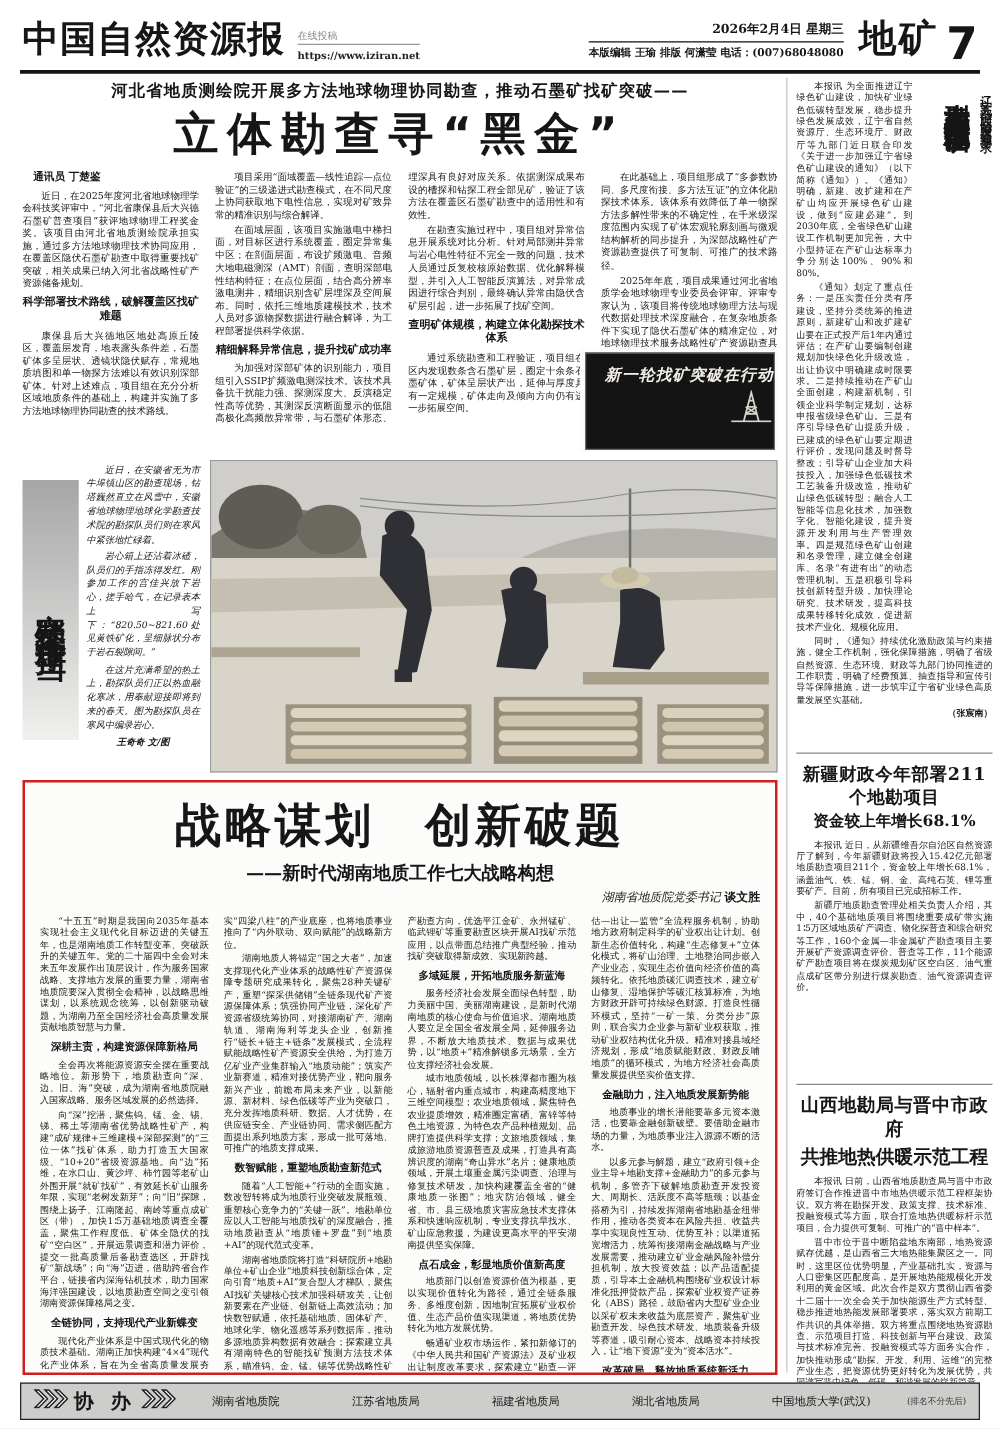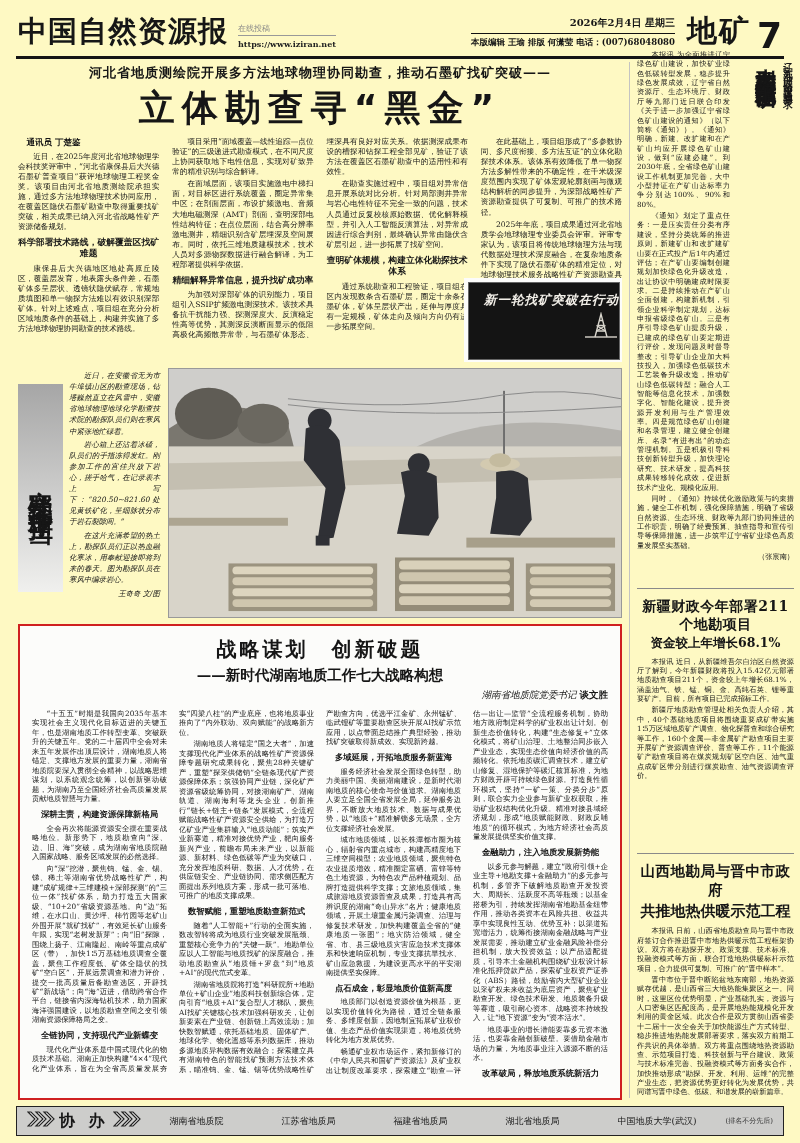--- a/index.html
+++ b/index.html
@@ -1,16 +1,16 @@
 <!DOCTYPE html>
 <html><head>
 <meta charset="utf-8">
 <style>
   html,body{margin:0;padding:0;background:#e9e9e7;}
-  .page{position:relative;width:800px;height:1143px;margin:0 auto;background:#fef9c3;
+  .page{position:relative;width:800px;height:1143px;margin:0 auto;background:#ffffff;
         font-family:"DejaVu Serif", serif;color:#161616;overflow:hidden;}
   .sans{font-family:"DejaVu Sans", sans-serif;}
 
   
   .masthead{position:absolute;left:18px;right:18px;top:8px;height:44px;
             display:flex;justify-content:space-between;align-items:flex-end;}
   .mast-left{display:flex;align-items:flex-end;gap:10px;}
   .paper-name{font-size:29px;font-weight:bold;letter-spacing:1px;font-family:"DejaVu Sans",sans-serif;}
   .mast-online{font-size:8px;color:#555;line-height:1.5;padding-bottom:2px;}
   .online-label{color:#888;}
@@ -21,21 +21,21 @@
   .mast-rule{border-top:1.5px solid #111;margin:3px 0;}
   .mast-editors{font-size:8.5px;font-weight:bold;white-space:nowrap;}
   .section-badge{display:flex;align-items:flex-end;gap:6px;}
   .section-name{font-size:30px;font-weight:bold;font-family:"DejaVu Sans",sans-serif;letter-spacing:2px;margin-top:28px;}
   .page-number{font-size:36px;font-weight:bold;font-family:"DejaVu Sans",sans-serif;line-height:0.9;}
   .rule-thick{position:absolute;left:16px;right:16px;top:56px;height:3px;background:#151515;}
 
   
   .subhead{font-family:"DejaVu Sans",sans-serif;font-weight:bold;text-align:center;margin:5px 0 4px;}
   p{margin:0 0 2px;text-align:justify;text-indent:2em;}
-  .sign{display:block;text-align:right;text-indent:0;font-weight:normal;}
+  .sign{display:block;text-align:right;text-indent:0;font-weight:bold;}
 
   
   .top-story{position:absolute;left:18px;top:64px;width:604px;height:298px;overflow:hidden;}
   .kicker{text-align:center;font-size:13px;font-weight:bold;font-family:"DejaVu Sans",sans-serif;letter-spacing:1px;}
   .main-headline{margin:5px 0 0;text-align:center;font-size:36px;font-weight:bold;
                  font-family:"DejaVu Sans",sans-serif;letter-spacing:7px;line-height:1.15;}
   .story-cols{margin-top:9px;height:220px;column-count:4;column-gap:13px;font-size:7.6px;line-height:1.32;}
   .story-cols .subhead{font-size:8.8px;}
   .byline-b{font-weight:bold;text-indent:1em;font-size:8.5px;margin-bottom:3px;}
   .promo-box{position:absolute;right:2px;bottom:2px;width:150px;height:76px;background:#141414;
@@ -46,38 +46,38 @@
 
   
   .mid-band{position:absolute;left:18px;top:368px;width:604px;height:250px;display:flex;gap:8px;}
   .field-note{width:142px;display:flex;gap:6px;}
   .note-title-box{width:45px;margin-top:16px;height:208px;flex:none;
                   background:linear-gradient(180deg,#a6a6a6,#f0f0ee);
                   display:flex;align-items:center;justify-content:center;}
   .vertical{writing-mode:vertical-rl;text-orientation:upright;}
   .note-title{font-size:25px;font-weight:bold;font-family:"DejaVu Sans",sans-serif;letter-spacing:5px;}
   .note-body{flex:1;font-size:7.4px;font-style:italic;line-height:1.5;padding-top:2px;}
-  .note-credit{text-align:right;font-weight:normal;text-indent:0;margin-top:3px;}
+  .note-credit{text-align:center;font-weight:bold;text-indent:0;margin-top:3px;}
   .photo{flex:1;margin:0;border:1px solid #999;background:#cfcdc8;}
   .photo svg{display:block;width:100%;height:100%;}
 
   
   .strategy{position:absolute;left:18px;top:624px;width:604px;height:476px;box-sizing:border-box;
             border:2.5px solid #cf2020;padding:8px 12px 6px;overflow:hidden;background:#fcfcfa;}
-  .strategy-title{margin:2px 0 0;text-align:center;font-size:20px;font-weight:bold;
+  .strategy-title{margin:2px 0 0;text-align:center;font-size:37px;font-weight:bold;
                   font-family:Liberation Mono, monospace;letter-spacing:3px;}
   .strategy-sub{text-align:center;font-size:14.5px;font-weight:bold;margin-top:3px;}
   .strategy-byline{text-align:right;font-size:9.5px;margin-top:4px;font-style:italic;}
   .strategy-byline b{font-style:normal;}
   .strategy-cols{margin-top:7px;height:372px;column-count:4;column-gap:12px;font-size:7.3px;line-height:1.3;}
   .strategy-cols .subhead{font-size:8.4px;}
 
   
   .rail-sep{position:absolute;left:629px;top:62px;height:1036px;width:1px;background:#c4c4c2;}
-  .rail{position:absolute;left:637px;top:50px;width:157px;font-size:7.2px;line-height:1.3;}
+  .rail{position:absolute;left:637px;top:64px;width:157px;font-size:7.2px;line-height:1.3;}
   .rail-liaoning{position:relative;height:532px;overflow:hidden;}
   .liao-heads{position:absolute;top:2px;right:0;height:430px;display:flex;gap:5px;}
   .liao-headline{font-size:21px;font-weight:bold;letter-spacing:1px;line-height:1.05;}
   .liao-kicker{font-size:9.5px;font-weight:bold;font-family:"DejaVu Sans",sans-serif;letter-spacing:3px;padding-top:3px;}
   .liao-float{float:right;width:64px;height:438px;}
   .rail-div{border:none;border-top:1px solid #8a8a8a;margin:6px 0;}
   .rail-article{overflow:hidden;}
   .xj{height:252px;}
   .sx{height:238px;}
   .rail-h1{margin:2px 0 0;text-align:center;font-size:14px;font-weight:bold;letter-spacing:0.5px;}
@@ -212,39 +212,39 @@
   </section>
 
   <section class="strategy">
     <h2 class="strategy-title">战略谋划　创新破题</h2>
     <div class="strategy-sub">——新时代湖南地质工作七大战略构想</div>
     <div class="strategy-byline">
       <span>湖南省地质院党委书记</span>
       <b>谈文胜</b>
     </div>
     <div class="strategy-cols">
-      <p>“十五五”时期是我国向2035年基本实现社会主义现代化目标迈进的关键五年，也是湖南地质工作转型变革、突破跃升的关键五年。党的二十届四中全会对未来五年发展作出顶层设计，湖南地质人将锚定、支撑地方发展的重要力量，湖南省地质院要深入贯彻全会精神，以战略思维谋划，以系统观念统筹，以创新驱动破题，为湖南乃至全国经济社会高质量发展贡献地质智慧与力量。</p>
+      <p>“十五五”时期是我国向2035年基本实现社会主义现代化目标迈进的关键五年，也是湖南地质工作转型变革、突破跃升的关键五年。党的二十届四中全会对未来五年发展作出顶层设计，作为服务国家战略、支撑地方发展的重要力量，湖南省地质院要深入贯彻全会精神，以战略思维谋划，以系统观念统筹，以创新驱动破题，为湖南乃至全国经济社会高质量发展贡献地质智慧与力量。</p>
       <h3 class="subhead">深耕主责，构建资源保障新格局</h3>
       <p>全会再次将能源资源安全摆在重要战略地位。新形势下，地质勘查向“深、边、旧、海”突破，成为湖南省地质院融入国家战略、服务区域发展的必然选择。</p>
       <p>向“深”挖潜，聚焦钨、锰、金、锡、锑、稀土等湖南省优势战略性矿产，构建“成矿规律+三维建模+深部探测”的“三位一体”找矿体系，助力打造五大国家级、“10+20”省级资源基地。向“边”拓维，在水口山、黄沙坪、柿竹园等老矿山外围开展“就矿找矿”，有效延长矿山服务年限，实现“老树发新芽”；向“旧”探隙，围绕上扬子、江南隆起、南岭等重点成矿区（带），加快1∶5万基础地质调查全覆盖，聚焦工作程度低、矿体全隐伏的找矿“空白区”，开展远景调查和潜力评价，提交一批高质量后备勘查选区，开辟找矿“新战场”；向“海”迈进，借助跨省合作平台，链接省内深海钻机技术，助力国家海洋强国建设，以地质勘查空间之变引领湖南资源保障格局之变。</p>
       <h3 class="subhead">全链协同，支持现代产业新蝶变</h3>
       <p>现代化产业体系是中国式现代化的物质技术基础。湖南正加快构建“4×4”现代化产业体系，旨在为全省高质量发展夯实“四梁八柱”的产业底座，也将地质事业推向了“内外联动、双向赋能”的战略新方位。</p>
       <p>湖南地质人将锚定“国之大者”，加速支撑现代化产业体系的战略性矿产资源保障专题研究成果转化，聚焦28种关键矿产，重塑“探采供储销”全链条现代矿产资源保障体系；筑强协同产业链，深化矿产资源省级统筹协同，对接湖南矿产、湖南轨道、湖南海利等龙头企业，创新推行“链长+链主+链条”发展模式，全流程赋能战略性矿产资源安全供给，为打造万亿矿业产业集群输入“地质动能”；筑实产业新赛道，精准对接优势产业，靶向服务新兴产业，前瞻布局未来产业，以新能源、新材料、绿色低碳等产业为突破口，充分发挥地质科研、数据、人才优势，在供应链安全、产业链协同、需求侧匹配方面提出系列地质方案，形成一批可落地、可推广的地质支撑成果。</p>
       <h3 class="subhead">数智赋能，重塑地质勘查新范式</h3>
       <p>随着“人工智能+”行动的全面实施，数改智转将成为地质行业突破发展瓶颈、重塑核心竞争力的“关键一跃”。地勘单位应以人工智能与地质找矿的深度融合，推动地质勘查从“地质锤+罗盘”到“地质+AI”的现代范式变革。</p>
       <p>湖南省地质院将打造“科研院所+地勘单位+矿山企业”地质科技创新综合体，定向引育“地质+AI”复合型人才梯队，聚焦AI找矿关键核心技术加强科研攻关，让创新要素在产业链、创新链上高效流动；加快数智赋通，依托基础地质、固体矿产、地球化学、物化遥感等系列数据库，推动多源地质异构数据有效融合；探索建立具有湖南特色的智能找矿预测方法技术体系，瞄准钨、金、锰、锡等优势战略性矿产勘查方向，优选平江金矿、永州锰矿、临武锂矿等重要勘查区块开展AI找矿示范应用，以点带面总结推广典型经验，推动找矿突破取得新成效、实现新跨越。</p>
       <h3 class="subhead">多域延展，开拓地质服务新蓝海</h3>
       <p>服务经济社会发展全面绿色转型，助力美丽中国、美丽湖南建设，是新时代湖南地质的核心使命与价值追求。湖南地质人要立足全国全省发展全局，延伸服务边界，不断放大地质技术、数据与成果优势，以“地质+”精准解锁多元场景，全方位支撑经济社会发展。</p>
       <p>城市地质领域，以长株潭都市圈为核心，辐射省内重点城市，构建高精度地下三维空间模型；农业地质领域，聚焦特色农业提质增效，精准圈定富硒、富锌等特色土地资源，为特色农产品种植规划、品牌打造提供科学支撑；文旅地质领域，集成旅游地质资源普查及成果，打造具有高辨识度的湖南“奇山异水”名片；健康地质领域，开展土壤重金属污染调查、治理与修复技术研发，加快构建覆盖全省的“健康地质一张图”；地灾防治领域，健全省、市、县三级地质灾害应急技术支撑体系和快速响应机制，专业支撑抗旱找水、矿山应急救援，为建设更高水平的平安湖南提供坚实保障。</p>
       <h3 class="subhead">点石成金，彰显地质价值新高度</h3>
       <p>地质部门以创造资源价值为根基，更以实现价值转化为路径，通过全链条服务、多维度创新，因地制宜拓展矿业权价值、生态产品价值实现渠道，将地质优势转化为地方发展优势。</p>
       <p>畅通矿业权市场运作，紧扣新修订的《中华人民共和国矿产资源法》及矿业权出让制度改革要求，探索建立“勘查—评估—出让—监管”全流程服务机制，协助地方政府制定科学的矿业权出让计划。创新生态价值转化，构建“生态修复+”立体化模式，将矿山治理、土地整治同步嵌入产业业态，实现生态价值向经济价值的高频转化。依托地质碳汇调查技术，建立矿山修复、湿地保护等碳汇核算标准，为地方财政开辟可持续绿色财源。打造良性循环模式，坚持“一矿一策、分类分步”原则，联合实力企业参与新矿业权获取，推动矿业权结构优化升级。精准对接县域经济规划，形成“地质赋能财政、财政反哺地质”的循环模式，为地方经济社会高质量发展提供坚实价值支撑。</p>
       <h3 class="subhead">金融助力，注入地质发展新势能</h3>
+      <p>地质事业的增长潜能要靠多元资本激活，也要靠金融创新破壁。要借助金融市场的力量，为地质事业注入源源不断的活水。</p>
       <p>以多元参与解题，建立“政府引领+企业主导+地勘支撑+金融助力”的多元参与机制，多管齐下破解地质勘查开发投资大、周期长、活跃度不高等瓶颈；以基金搭桥为引，持续发挥湖南省地勘基金纽带作用，推动各类资本在风险共担、收益共享中实现良性互动、优势互补；以渠道拓宽增活力，统筹衔接湖南金融战略与产业发展需要，推动建立矿业金融风险补偿分担机制，放大投资效益；以产品适配提质，引导本土金融机构围绕矿业权设计标准化抵押贷款产品，探索矿业权资产证券化（ABS）路径，鼓励省内大型矿业企业以采矿权未来收益为底层资产，聚焦矿业勘查开发、绿色技术研发、地质装备升级等赛道，吸引耐心资本、战略资本持续投入，让“地下资源”变为“资本活水”。</p>
-      <p>地质事业的增长潜能要靠多元资本激活，也要靠金融创新破壁。要借助金融市场的力量，为地质事业注入源源不断的活水。</p>
       <h3 class="subhead">改革破局，释放地质系统新活力</h3>
       <p>落实党的二十届四中全会关于“全面深化事业单位改革”部署，稳步推进地勘单位改革，是湖南地质系统实现自我革命、拥抱时代变化的必由之路。</p>
       <p>我们要对标中央、湖南省委关于事业单位改革的顶层部署，稳步推进队伍结构优化布局，持续深化体制机制创新，激发地质事业发展的内生动力，以地质之为服务发展大局，奋力谱写新时代湖南地质事业高质量发展新篇章。</p>
     </div>
   </section>
 
   <div class="rail-sep"></div>
   <aside class="rail">
 
     <article class="rail-liaoning">

